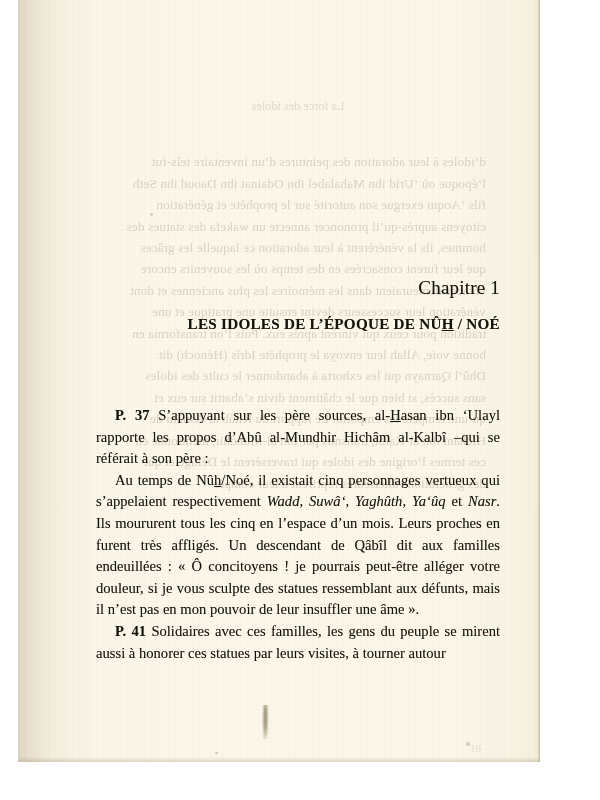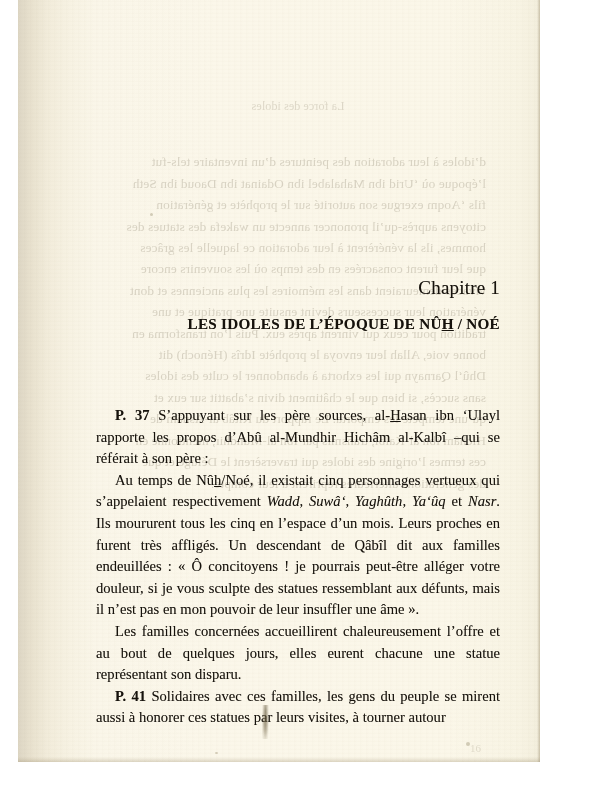--- a/index.html
+++ b/index.html
@@ -183,21 +183,20 @@
     <h1 class="chap-title">Chapitre 1</h1>
 
     <h2 class="chap-sub"><span>LES IDOLES DE L’ÉPOQUE DE NÛ</span><span class="uh">H</span><span> / NOÉ</span></h2>
 
     <div class="body">
 
       <p><b>P. 37</b><span> S’appuyant sur les père sources, al-</span><span class="uh">H</span><span>asan ibn ‘Ulayl rapporte les propos d’Abû al-Mundhir Hichâm al-Kalbî –qui se référait à son père :</span></p>
 
       <p><span>Au temps de Nû</span><span class="uh">h</span><span>/Noé, il existait cinq personnages vertueux qui s’appelaient respectivement </span><i>Wadd, Suwâ‘, Yaghûth, Ya‘ûq</i><span> et </span><i>Nasr</i><span>. Ils moururent tous les cinq en l’espace d’un mois. Leurs proches en furent très affligés. Un descendant de Qâbîl dit aux familles endeuillées : « Ô concitoyens ! je pourrais peut-être alléger votre douleur, si je vous sculpte des statues ressemblant aux défunts, mais il n’est pas en mon pouvoir de leur insuffler une âme ».</span></p>
 
-      <p>Les familles concernées accueillirent chaleureusement l’offre et au bout de quelques jours, elles eurent chacune une statue représentant son disparu.</p>
 
       <p><b>P. 41</b><span> Solidaires avec ces familles, les gens du peuple se mirent aussi à honorer ces statues par leurs visites, à tourner autour</span></p>
 
     </div>
   </div>
 
   <div class="smudge"></div>
   <div class="speck" style="left:150px;top:213px;width:3px;height:3px;"></div>
   <div class="speck" style="left:466px;top:742px;width:4px;height:4px;"></div>
   <div class="speck" style="left:215px;top:752px;width:3px;height:2px;"></div>

